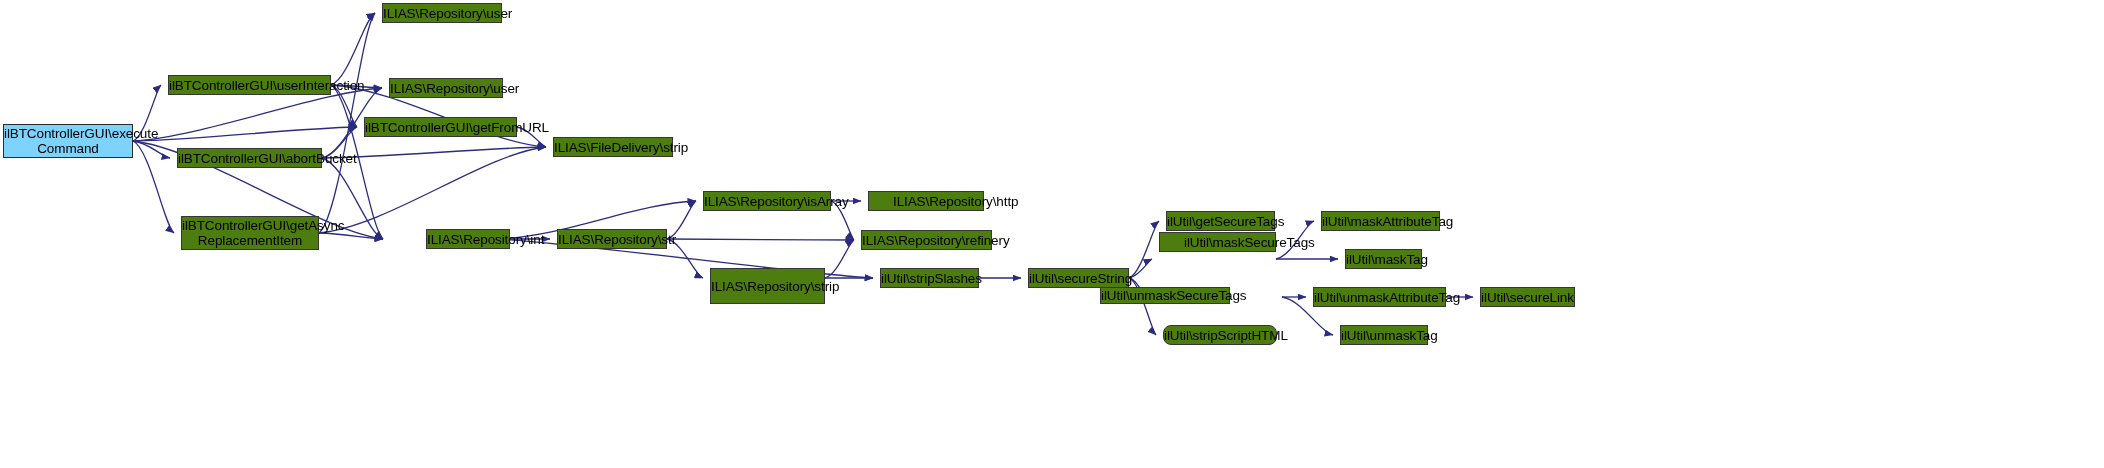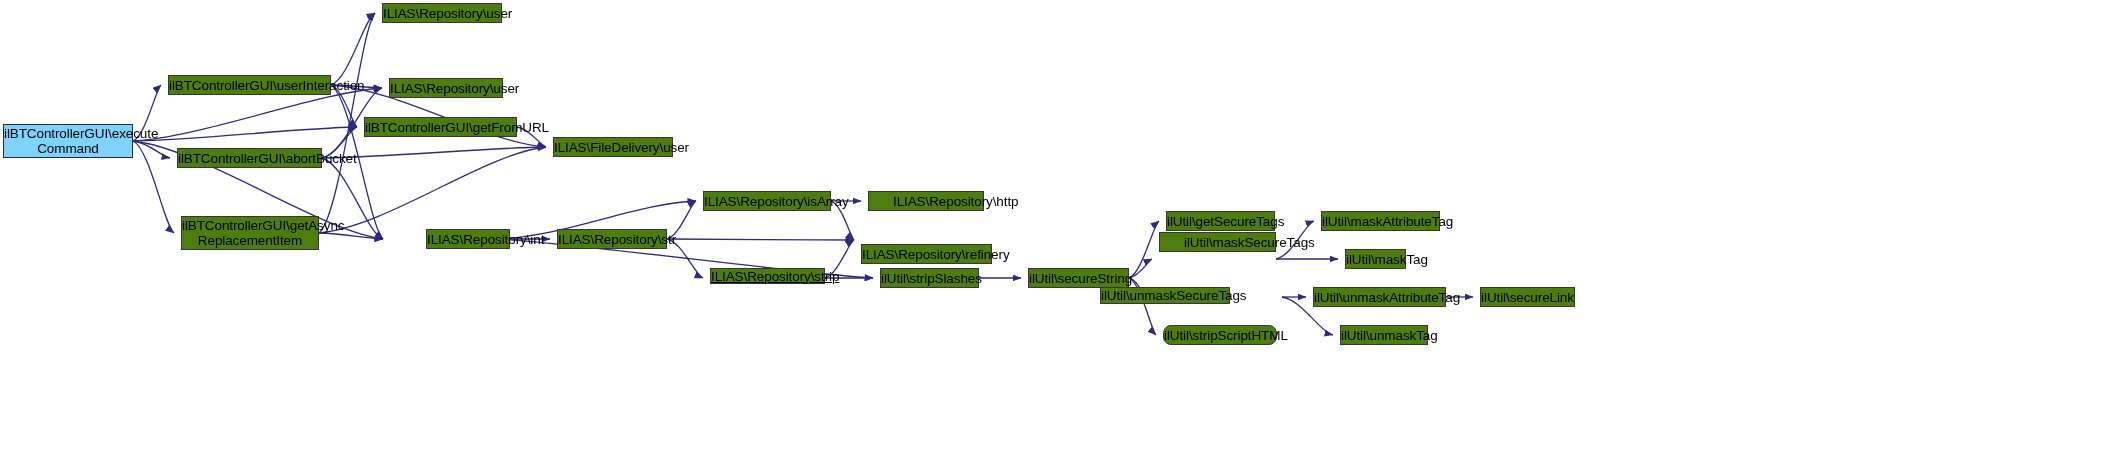--- a/index.html
+++ b/index.html
@@ -103,32 +103,32 @@
   <div id="node-layer">
       <div class="node root" style="left: 3px; top: 124px; width: 130px; height: 34px;"><span class="node-label">ilBTControllerGUI\execute
 Command</span></div>
       <div class="node" style="left: 168px; top: 75px; width: 163px; height: 20px;"><span class="node-label">ilBTControllerGUI\userInteraction</span></div>
       <div class="node" style="left: 177px; top: 148px; width: 145px; height: 20px;"><span class="node-label">ilBTControllerGUI\abortBucket</span></div>
       <div class="node" style="left: 181px; top: 216px; width: 138px; height: 34px;"><span class="node-label">ilBTControllerGUI\getAsync
 ReplacementItem</span></div>
       <div class="node" style="left: 382px; top: 3px; width: 120px; height: 20px;"><span class="node-label">ILIAS\Repository\user</span></div>
       <div class="node" style="left: 389px; top: 78px; width: 114px; height: 20px;"><span class="node-label">ILIAS\Repository\user</span></div>
       <div class="node" style="left: 364px; top: 117px; width: 153px; height: 20px;"><span class="node-label">ilBTControllerGUI\getFromURL</span></div>
-      <div class="node" style="left: 553px; top: 137px; width: 120px; height: 20px;"><span class="node-label">ILIAS\FileDelivery\user</span></div>
+      <div class="node" style="left: 553px; top: 137px; width: 120px; height: 20px;"><span class="node-label">ILIAS\FileDelivery\strip</span></div>
       <div class="node" style="left: 390px; top: 229px; width: 84px; height: 20px; margin-left: 36px;"><span class="node-label">ILIAS\Repository\int</span></div>
       <div class="node" style="left: 557px; top: 229px; width: 110px; height: 20px;"><span class="node-label">ILIAS\Repository\str</span></div>
       <div class="node" style="left: 703px; top: 191px; width: 128px; height: 20px;"><span class="node-label">ILIAS\Repository\isArray</span></div>
-      <div class="node" style="left: 710px; top: 268px; width: 115px; height: 16px; text-decoration: underline;"><span class="node-label">ILIAS\Repository\strip</span></div>
+      <div class="node" style="left: 710px; top: 268px; width: 115px; height: 36px;"><span class="node-label">ILIAS\Repository\strip</span></div>
       <div class="node" style="left: 868px; top: 191px; width: 116px; height: 20px; padding-left: 24px;"><span class="node-label">ILIAS\Repository\http</span></div>
-      <div class="node" style="left: 861px; top: 244px; width: 131px; height: 20px;"><span class="node-label">ILIAS\Repository\refinery</span></div>
+      <div class="node" style="left: 861px; top: 230px; width: 131px; height: 20px;"><span class="node-label">ILIAS\Repository\refinery</span></div>
       <div class="node" style="left: 880px; top: 268px; width: 99px; height: 20px;"><span class="node-label">ilUtil\stripSlashes</span></div>
       <div class="node" style="left: 1028px; top: 268px; width: 101px; height: 20px;"><span class="node-label">ilUtil\secureString</span></div>
       <div class="node" style="left: 1166px; top: 211px; width: 109px; height: 20px;"><span class="node-label">ilUtil\getSecureTags</span></div>
       <div class="node" style="left: 1159px; top: 232px; width: 117px; height: 20px; padding-left: 24px;"><span class="node-label">ilUtil\maskSecureTags</span></div>
       <div class="node" style="left: 1100px; top: 287px; width: 130px; height: 17px;"><span class="node-label">ilUtil\unmaskSecureTags</span></div>
       <div class="node" style="left: 1163px; top: 325px; width: 114px; height: 20px; border-radius: 8px;"><span class="node-label">ilUtil\stripScriptHTML</span></div>
       <div class="node" style="left: 1321px; top: 211px; width: 119px; height: 20px;"><span class="node-label">ilUtil\maskAttributeTag</span></div>
-      <div class="node" style="left: 1345px; top: 249px; width: 61px; height: 20px;"><span class="node-label">ilUtil\maskTag</span></div>
+      <div class="node" style="left: 1345px; top: 249px; width: 77px; height: 20px;"><span class="node-label">ilUtil\maskTag</span></div>
       <div class="node" style="left: 1313px; top: 287px; width: 133px; height: 20px;"><span class="node-label">ilUtil\unmaskAttributeTag</span></div>
       <div class="node" style="left: 1340px; top: 325px; width: 88px; height: 20px;"><span class="node-label">ilUtil\unmaskTag</span></div>
       <div class="node" style="left: 1480px; top: 287px; width: 95px; height: 20px;"><span class="node-label">ilUtil\secureLink</span></div>
     </div>
 </div>
 
 </body></html>

